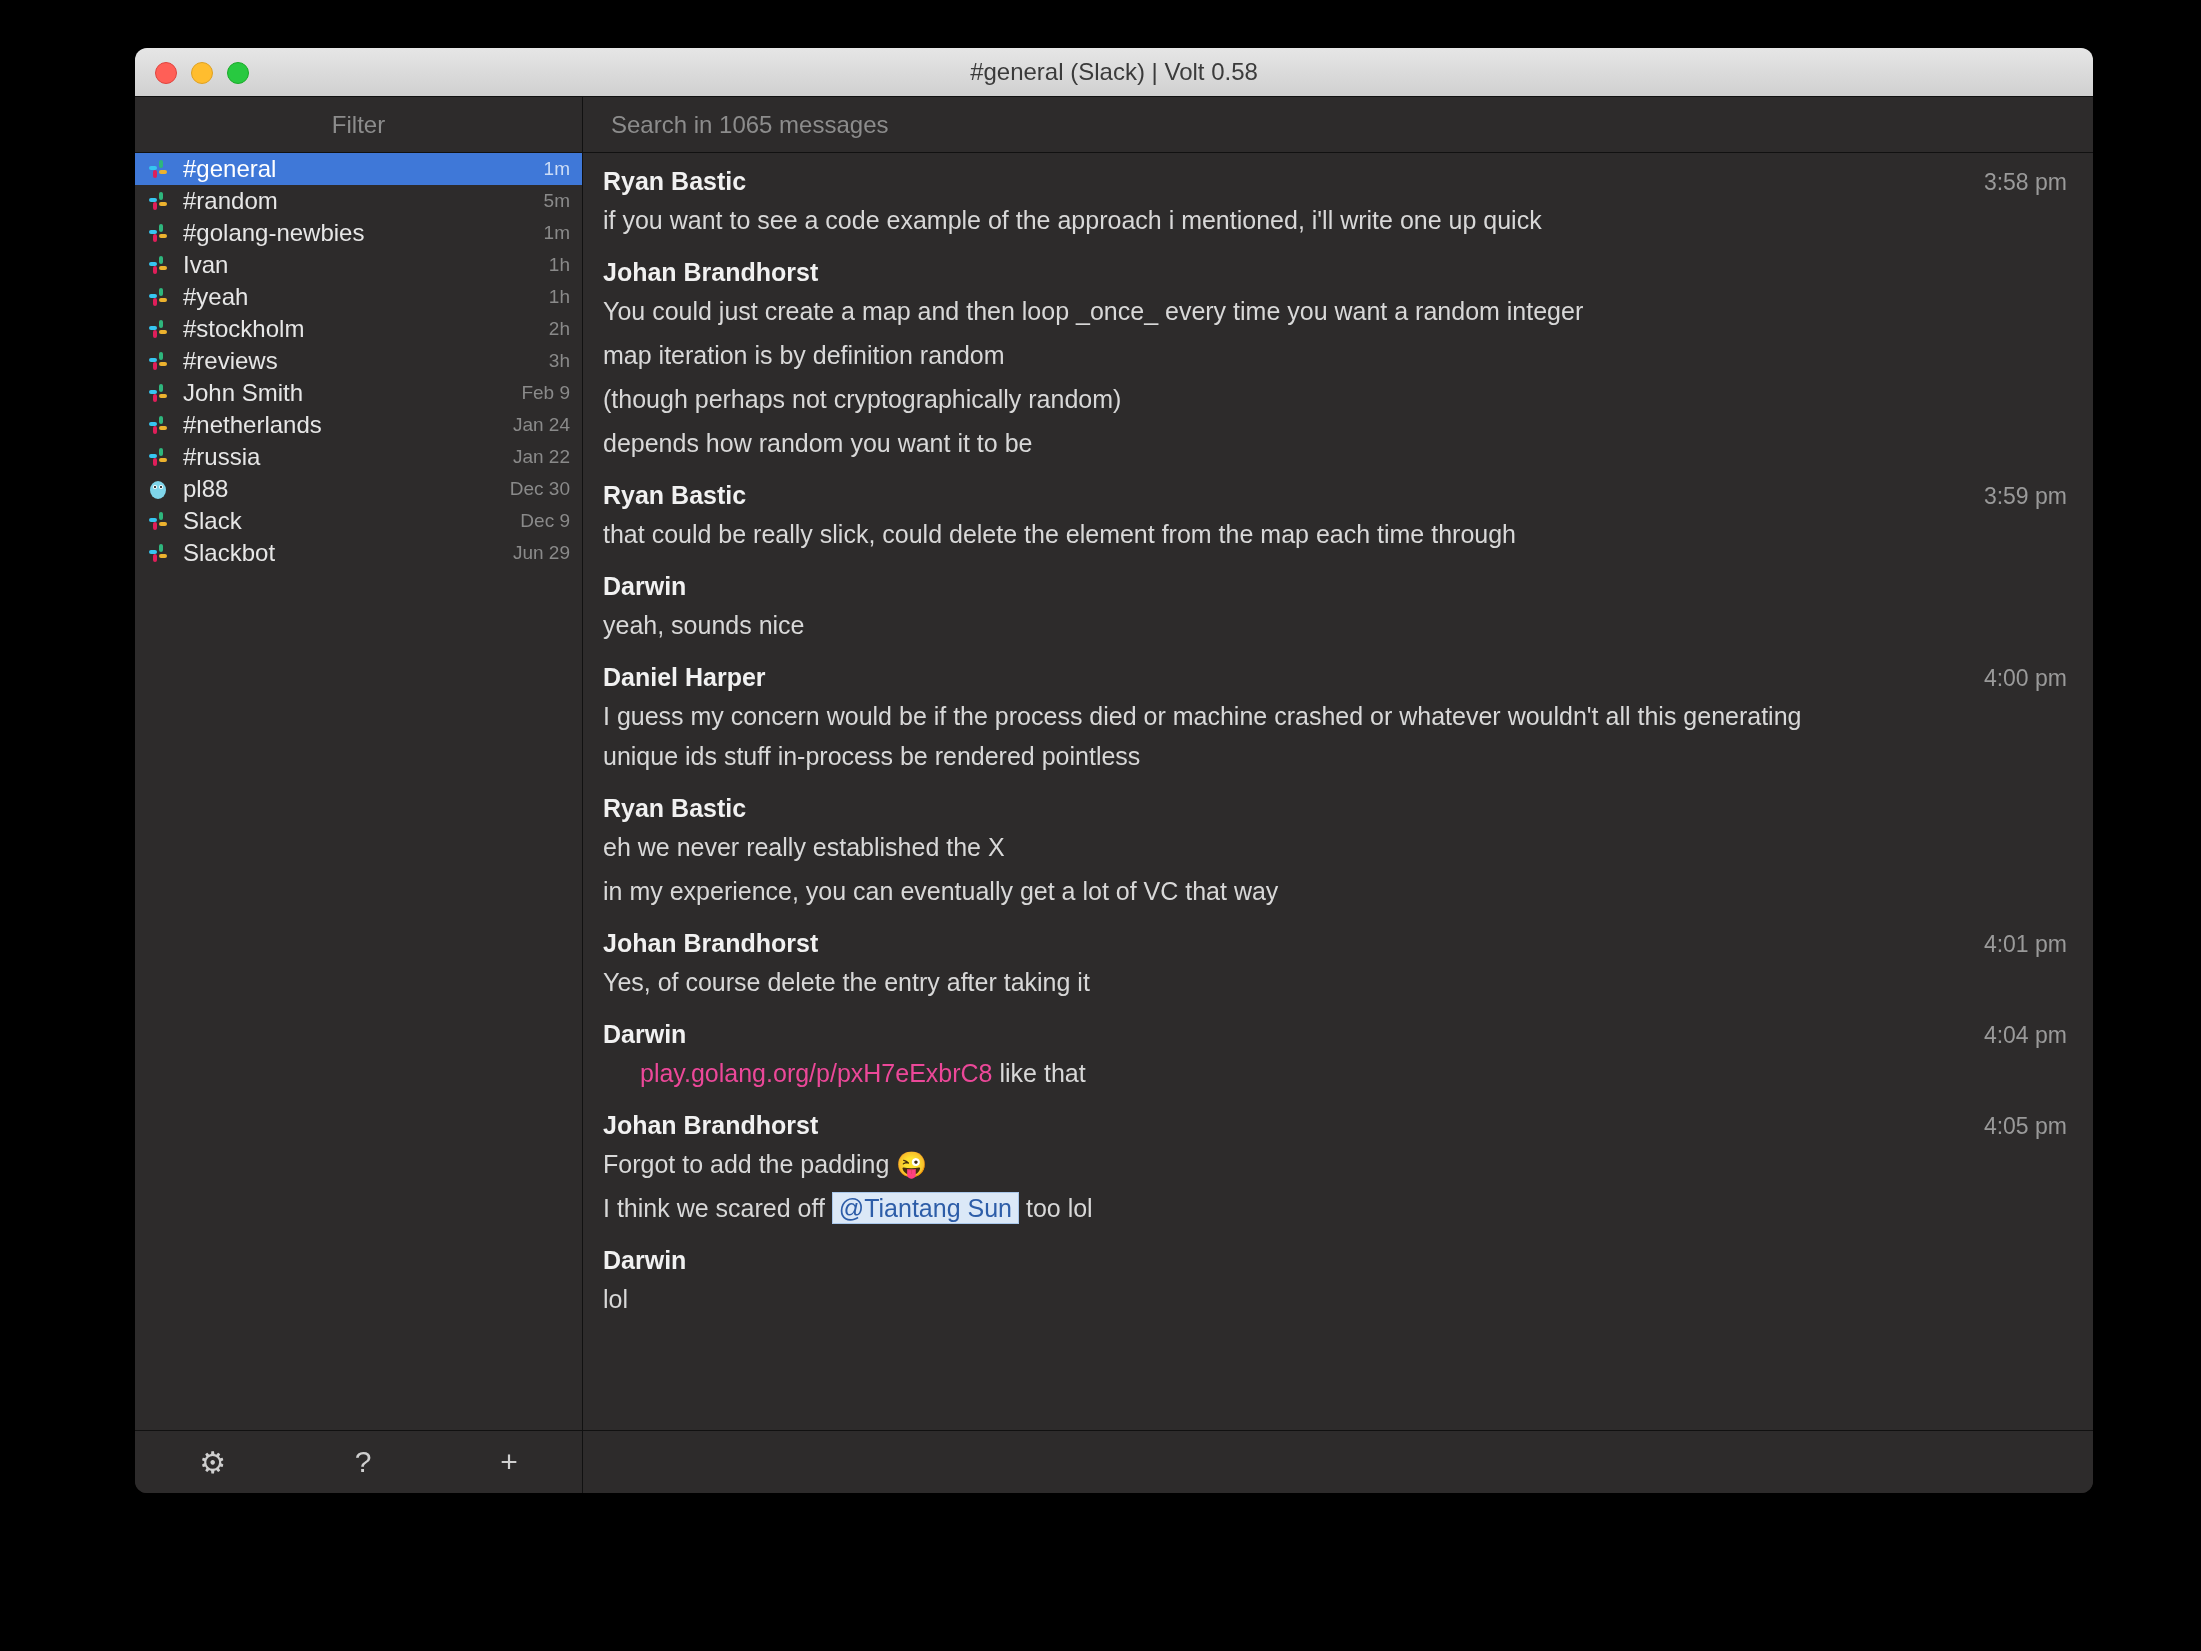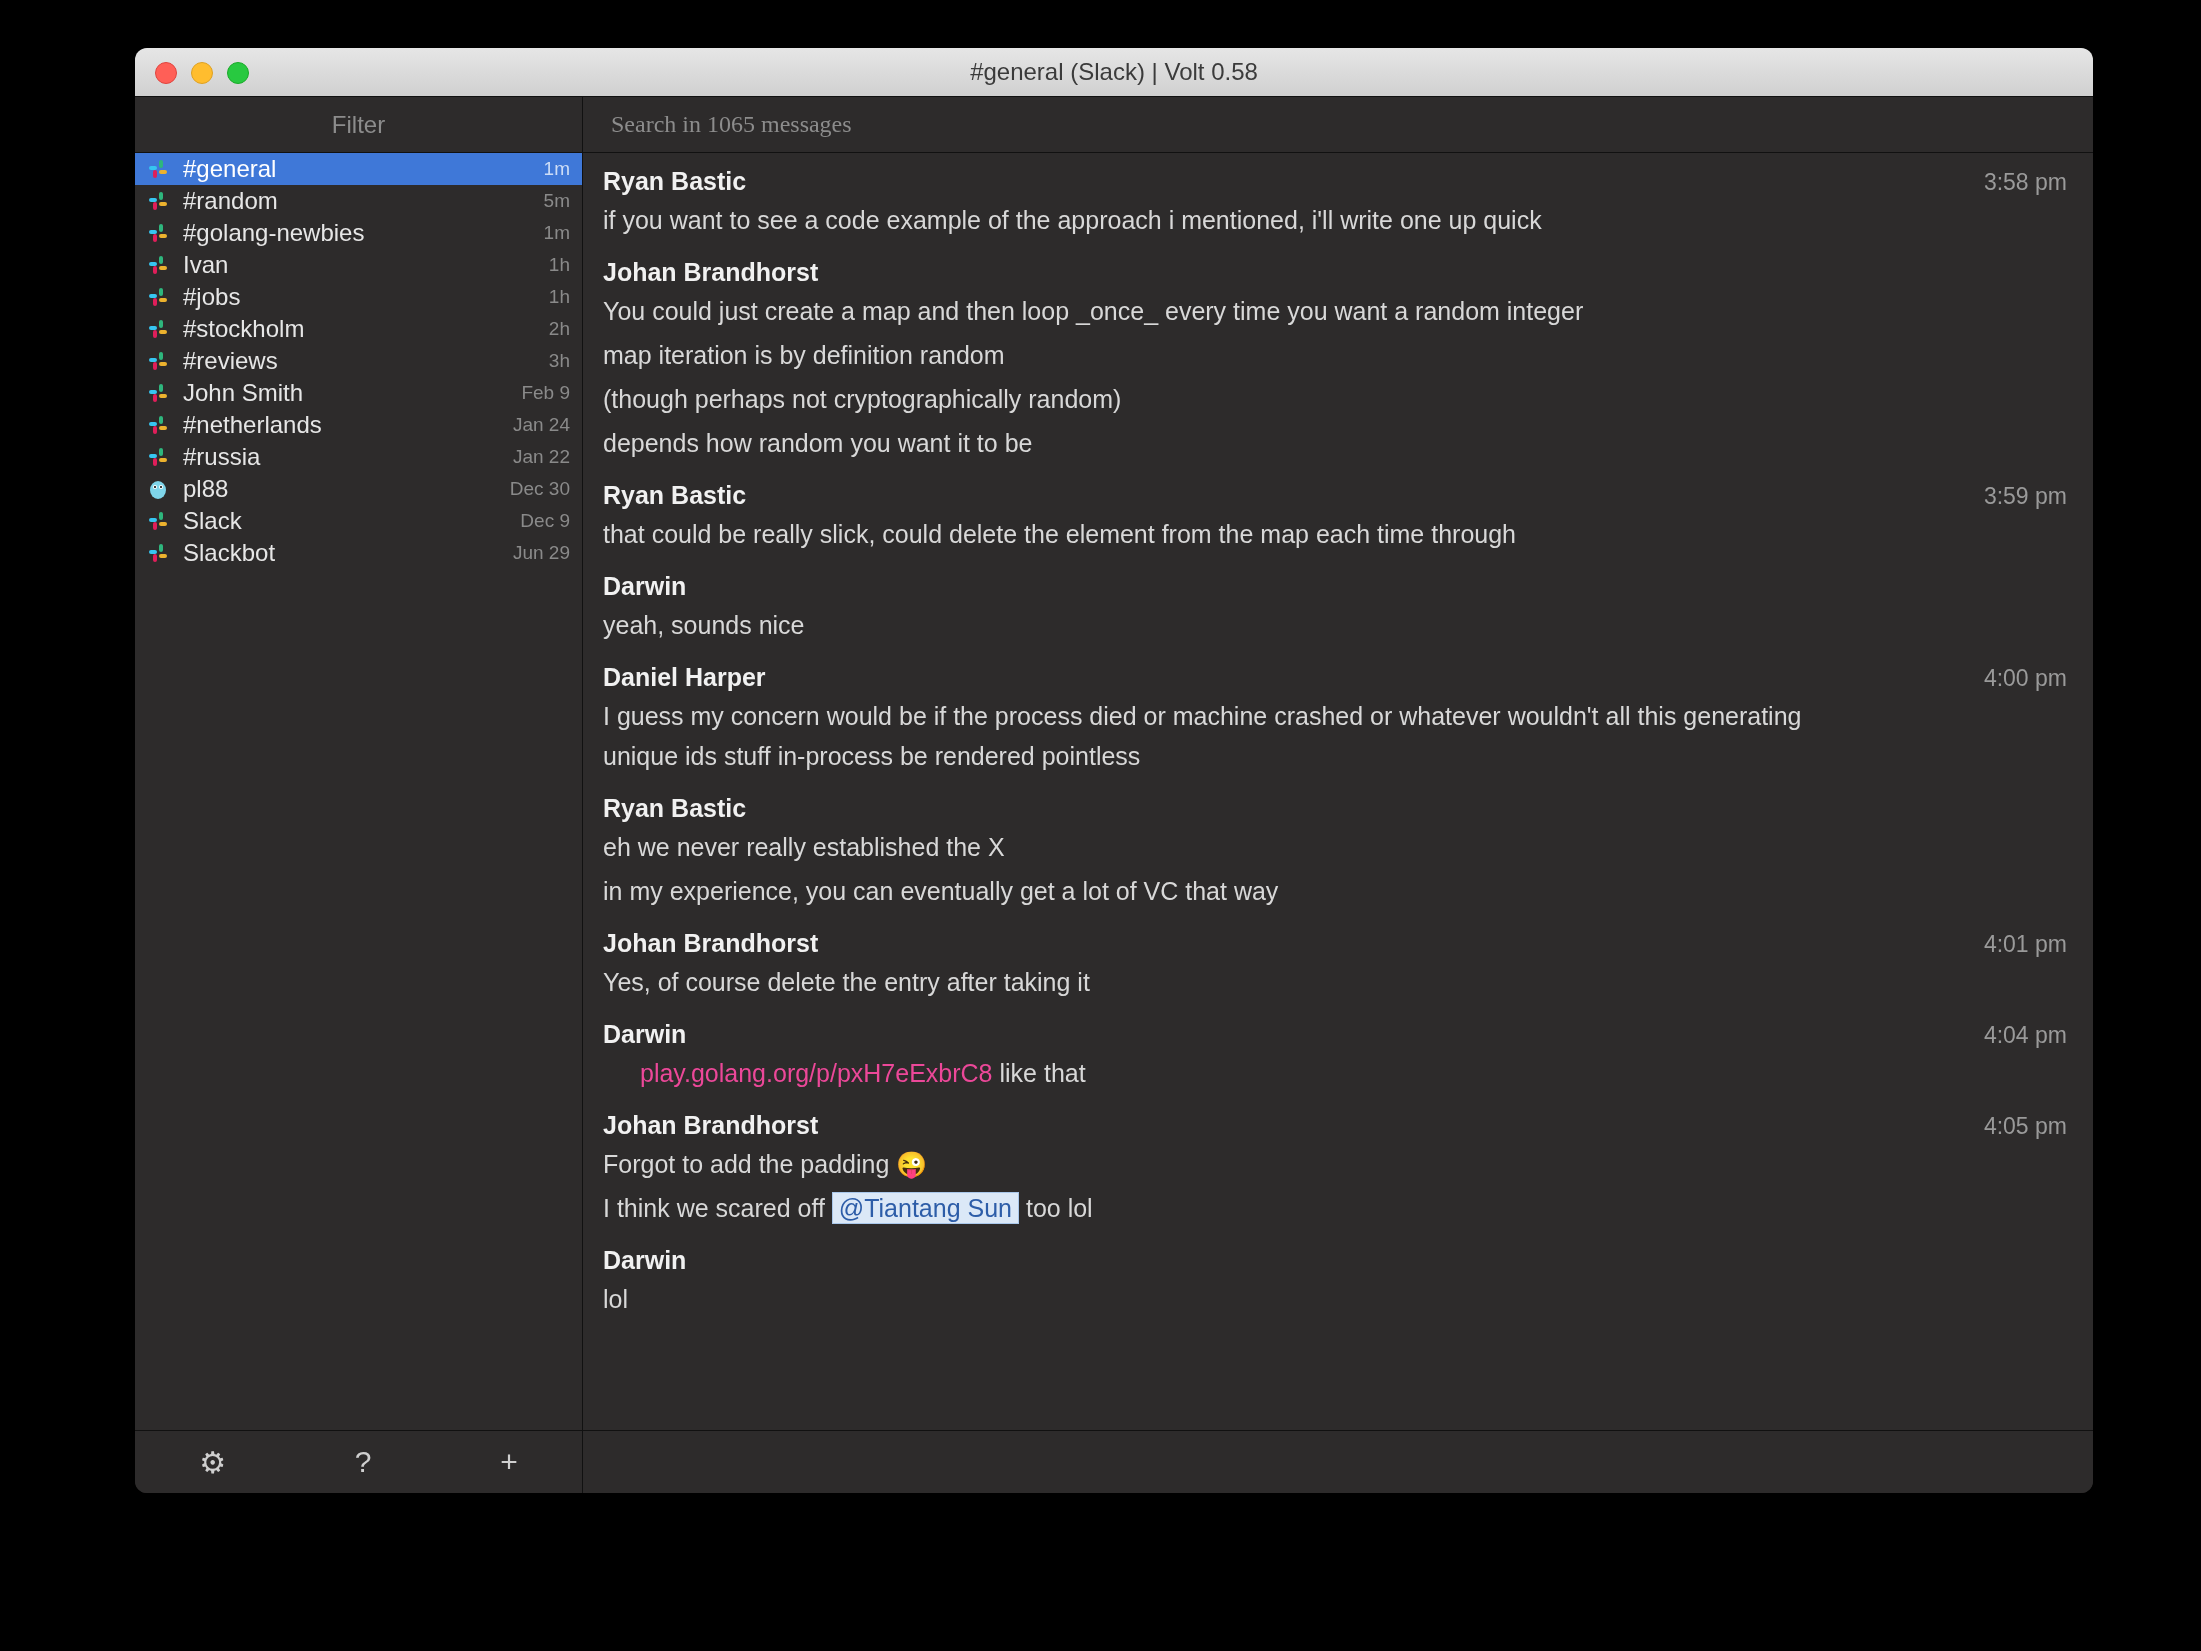--- a/index.html
+++ b/index.html
@@ -11,21 +11,21 @@
   .tl { width:22px; height:22px; border-radius:50%; }
   .tl.red{background:#ff5f57;border:1px solid #e0443e;}
   .tl.yellow{background:#ffbd2e;border:1px solid #dea123;}
   .tl.green{background:#28c940;border:1px solid #1aab29;}
   .title { width:100%; text-align:center; font-size:24px; color:#3b3b3b; }
   .toolbar { height:55px; background:#2d2b2b; display:flex; }
   .filter-box { width:448px; border-right:1px solid #111; display:flex; align-items:center; justify-content:center; }
   .filter-box input { width:100%; height:100%; background:transparent; border:none; outline:none; color:#cfcfcf; font-size:24px; text-align:center; }
   .filter-box input::placeholder{color:#8c8c8c;}
   .search-box { flex:1; display:flex; align-items:center; padding-left:28px; }
-  .search-box input { width:100%; height:100%; background:transparent; border:none; outline:none; color:#ef4444; font-size:24px;font-family:Liberation Serif, serif; }
+  .search-box input { width:100%; height:100%; background:transparent; border:none; outline:none; color:#ef4444; font-size:24px; }
   .search-box input::placeholder{color:#8c8c8c;}
   .body { flex:1; display:flex; min-height:0; }
   .sidebar { width:448px; background:#2d2b2b; border-right:1px solid #111; overflow:hidden; }
   .channel { height:32px; display:flex; align-items:center; padding:0 12px 0 10px; color:#e6e6e6; font-size:24px; cursor:pointer; }
   .channel.selected{ background:#3f78d8; color:#fff; }
   .ch-icon { width:26px; height:26px; margin-right:12px; display:inline-flex; align-items:center; justify-content:center; }
   .ch-name { flex:1; white-space:nowrap; overflow:hidden; text-overflow:ellipsis; }
   .ch-time { font-size:19px; color:#8a8a8a; }
   .channel.selected .ch-time{ color:#cdddf6; }
   .messages { flex:1; background:#2d2b2b; position:relative; overflow:hidden; }
@@ -126,21 +126,21 @@
           </div>
           <div class="channel">
             <span class="ch-icon">
               <svg width="24" height="24" viewBox="0 0 24 24">
   <rect x="3" y="9" width="8" height="4" rx="2" fill="#36C5F0"></rect>
   <rect x="13" y="3" width="4" height="8" rx="2" fill="#2EB67D"></rect>
   <rect x="13" y="13" width="8" height="4" rx="2" fill="#ECB22E"></rect>
   <rect x="7" y="13" width="4" height="8" rx="2" fill="#E01E5A"></rect>
   </svg>
             </span>
-  <span class="ch-name">#jobs</span>
+  <span class="ch-name">#yeah</span>
   <span class="ch-time">1h</span>
           </div>
           <div class="channel">
             <span class="ch-icon">
               <svg width="24" height="24" viewBox="0 0 24 24">
   <rect x="3" y="9" width="8" height="4" rx="2" fill="#36C5F0"></rect>
   <rect x="13" y="3" width="4" height="8" rx="2" fill="#2EB67D"></rect>
   <rect x="13" y="13" width="8" height="4" rx="2" fill="#ECB22E"></rect>
   <rect x="7" y="13" width="4" height="8" rx="2" fill="#E01E5A"></rect>
   </svg>

